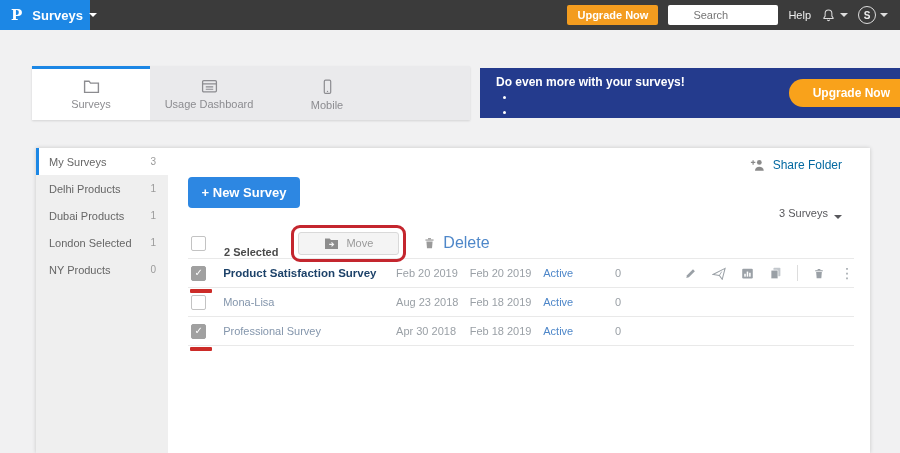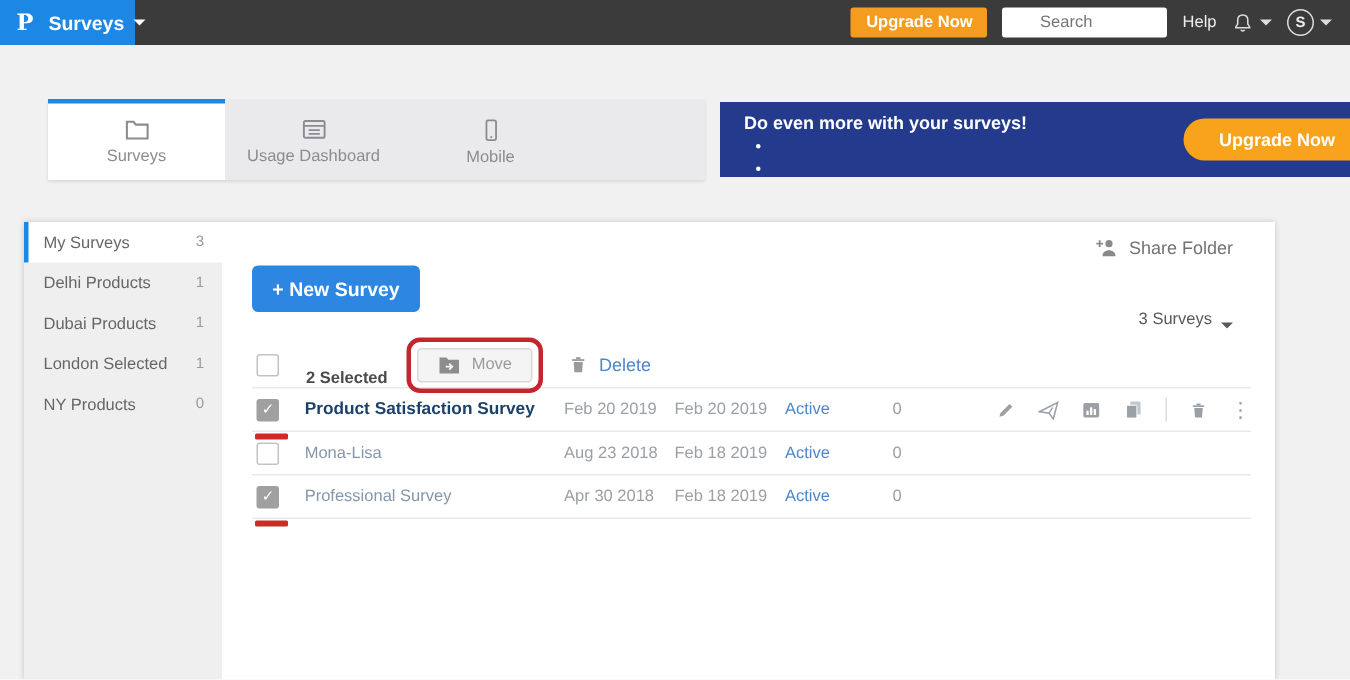--- a/index.html
+++ b/index.html
@@ -28,45 +28,45 @@
   .tab svg { display:block; }
 
   
   .banner { position:absolute; left:480px; top:68px; width:448px; height:50px; background:#243b8d; color:#fff; }
   .banner-title { font-size:12px; font-weight:bold; padding:7px 0 0 16px; }
   .banner ul { margin:2px 0 0 0; padding-left:36px; list-style:disc; }
   .banner li { font-size:10px; line-height:1.45; }
   .banner-cta { position:absolute; right:14px; top:50%; transform:translateY(-50%); background:#f9a21b; color:#fff; border:none; border-radius:15px; padding:7px 24px; font-weight:bold; font-size:12px; cursor:pointer; }
 
   
-  .main { position:absolute; left:16px; top:148px; width:834px; height:305px; display:flex; box-shadow:0 0 4px rgba(0,0,0,.18); }
+  .main { position:absolute; left:36px; top:148px; width:834px; height:305px; display:flex; box-shadow:0 0 4px rgba(0,0,0,.18); }
   .sidebar { width:132px; background:#efefef; }
   .sidebar-item { display:flex; justify-content:space-between; align-items:center; padding:7px 12px 7px 10px; font-size:11px; color:#666; border-left:3px solid transparent; cursor:pointer; height:27px; }
   .sidebar-item.active { background:#fff; border-left-color:#1c87e5; }
   .sidebar-item .count { color:#9a9a9a; font-size:10px; }
 
   .content { flex:1; background:#fff; position:relative; }
-  .share-folder { position:absolute; top:10px; right:28px; display:flex; align-items:center; gap:7px; color:#737373; font-size:12px; cursor:pointer; }
+  .share-folder { position:absolute; top:10px; right:28px; display:flex; align-items:center; gap:7px; color:#0369a1; font-size:12px; cursor:pointer; }
   .new-survey { position:absolute; left:20px; top:29px; background:#2d87e2; color:#fff; font-size:13px; font-weight:bold; border:none; border-radius:4px; padding:8px 12px; width:112px; cursor:pointer; }
   .surveys-count { position:absolute; top:59px; right:28px; font-size:11px; color:#555; display:flex; align-items:flex-end; gap:6px; cursor:pointer; color:#58585c; }
 
   
   .table { position:absolute; left:20px; right:16px; top:80px; }
   .trow { display:flex; align-items:center; height:29px; border-bottom:1px solid #e9e9e9; position:relative; }
   .sel-row { height:31px; }
   .cell-check { width:36px; position:relative; display:flex; align-items:center; }
   .checkbox { width:15px; height:15px; border:1px solid #c3c3c3; border-radius:2px; background:#fff; margin-left:3px; cursor:pointer; position:relative; }
   .checkbox.checked { background:#a0a0a0; border-color:#a0a0a0; }
   .checkbox.checked::after { content:"✓"; color:#fff; font-size:10px; position:absolute; left:2.5px; top:0.5px; }
   .red-underline { position:absolute; left:2px; top:23px; width:22px; height:4px; background:#cc2b28; border-radius:1px; }
   .sel-label { font-size:11px; font-weight:bold; color:#4a4a4a; margin-right:20px;margin-top:18px; }
   .move-wrap { position:relative; }
-  .move-btn { display:flex; align-items:center; gap:7px; background:#f4f4f4; border:1px solid #d9d9d9; border-radius:3px; padding:4px 13px; color:#9a9a9a; font-size:11px; cursor:pointer; }
+  .move-btn { display:flex; align-items:center; gap:7px; background:#f4f4f4; border:1px solid #d9d9d9; border-radius:3px; padding:4px 25px; color:#9a9a9a; font-size:11px; cursor:pointer; }
   .move-annotation { position:absolute; left:-7px; top:-7px; right:-7px; bottom:-7px; border:3px solid #c4262e; border-radius:9px; pointer-events:none; }
-  .delete-btn { display:flex; align-items:center; gap:7px; margin-left:24px; font-size:12px; color:#4e87c9; cursor:pointer; background:none; border:none; font-family:"Liberation Sans", sans-serif; }
+  .delete-btn { display:flex; align-items:center; gap:7px; margin-left:24px; font-size:16px; color:#4e87c9; cursor:pointer; background:none; border:none; font-family:"Liberation Sans", sans-serif; }
 
   .row-title { width:190px; font-size:11px; color:#8496ac; padding-left:2px; cursor:pointer; white-space:nowrap; overflow:hidden; }
   .row-title.bold { font-weight:bold; color:#1d4269; font-size:11.5px; }
   .cell-date { width:80px; font-size:11px; color:#9aa0a6; }
   .cell-status { width:78px; font-size:11px; color:#4e87c9; cursor:pointer; }
   .cell-resp { width:75px; font-size:11px; color:#9aa0a6; }
   .row-actions { flex:1; display:flex; justify-content:flex-end; align-items:center; gap:15px; }
   .action-icon { cursor:pointer; display:flex; align-items:center; }
   .action-sep { width:1px; height:16px; background:#ddd; }
   .dots { color:#9aa0a6; font-size:14px; cursor:pointer; line-height:1; letter-spacing:0; }

